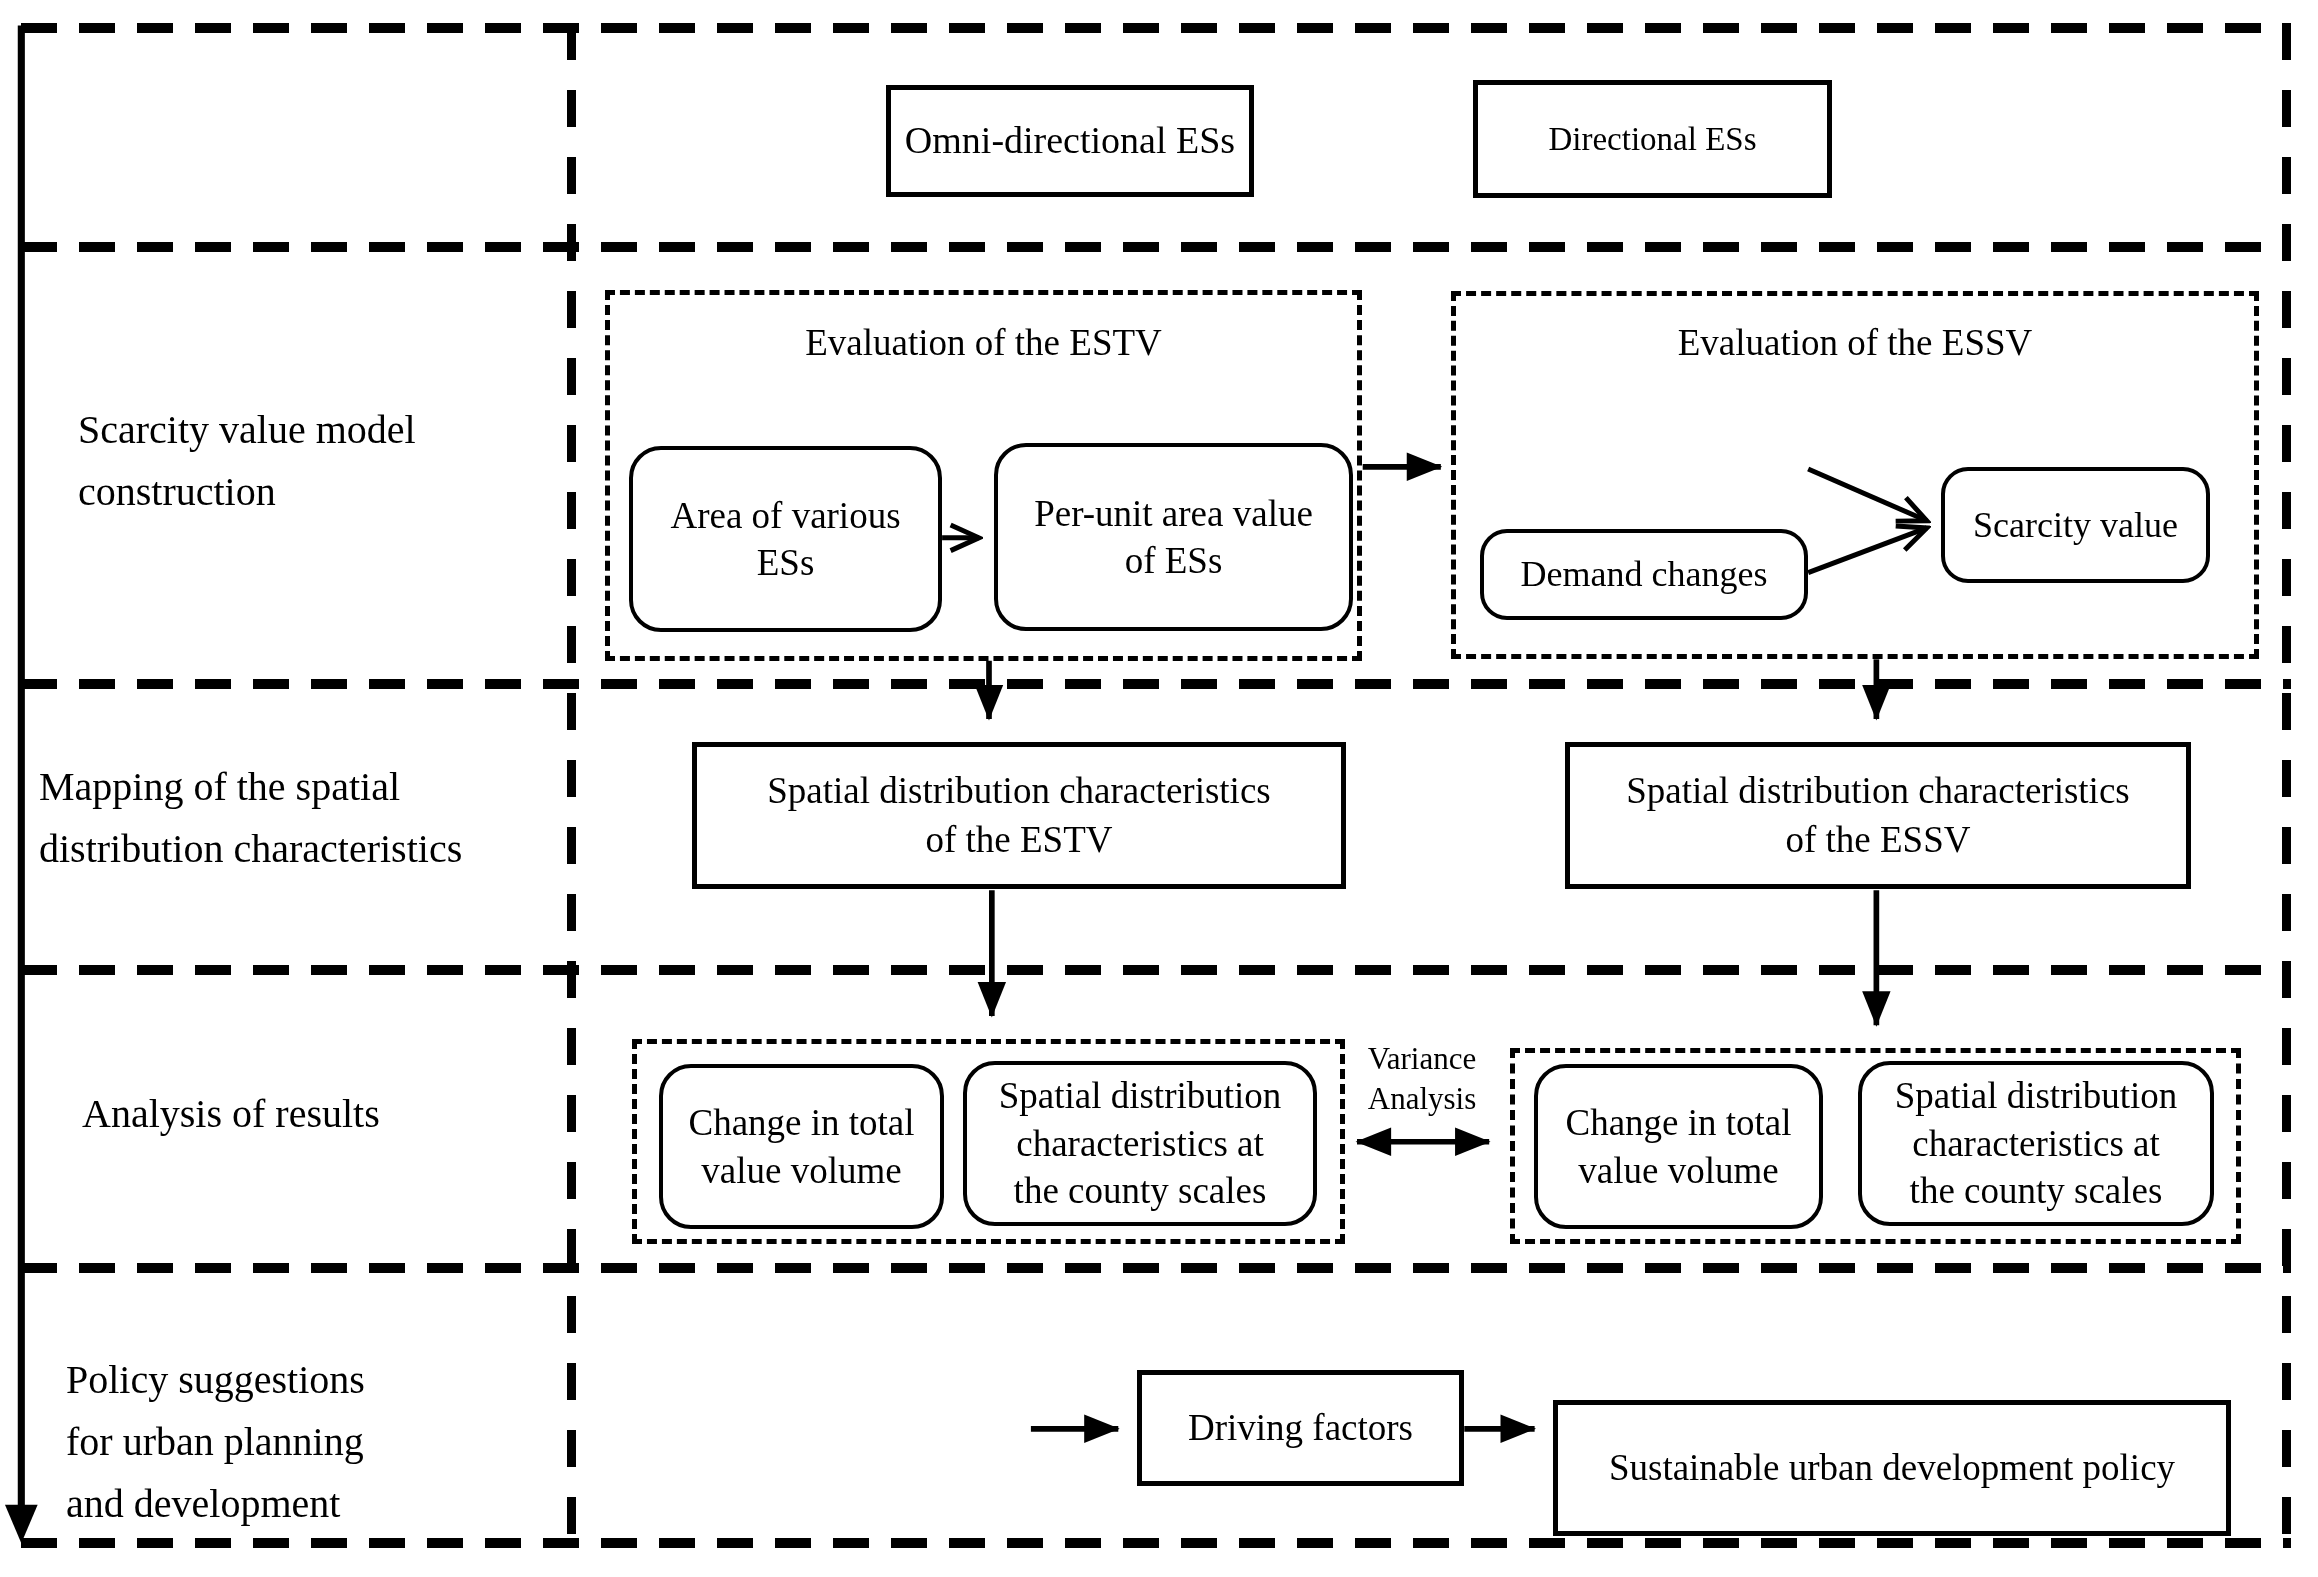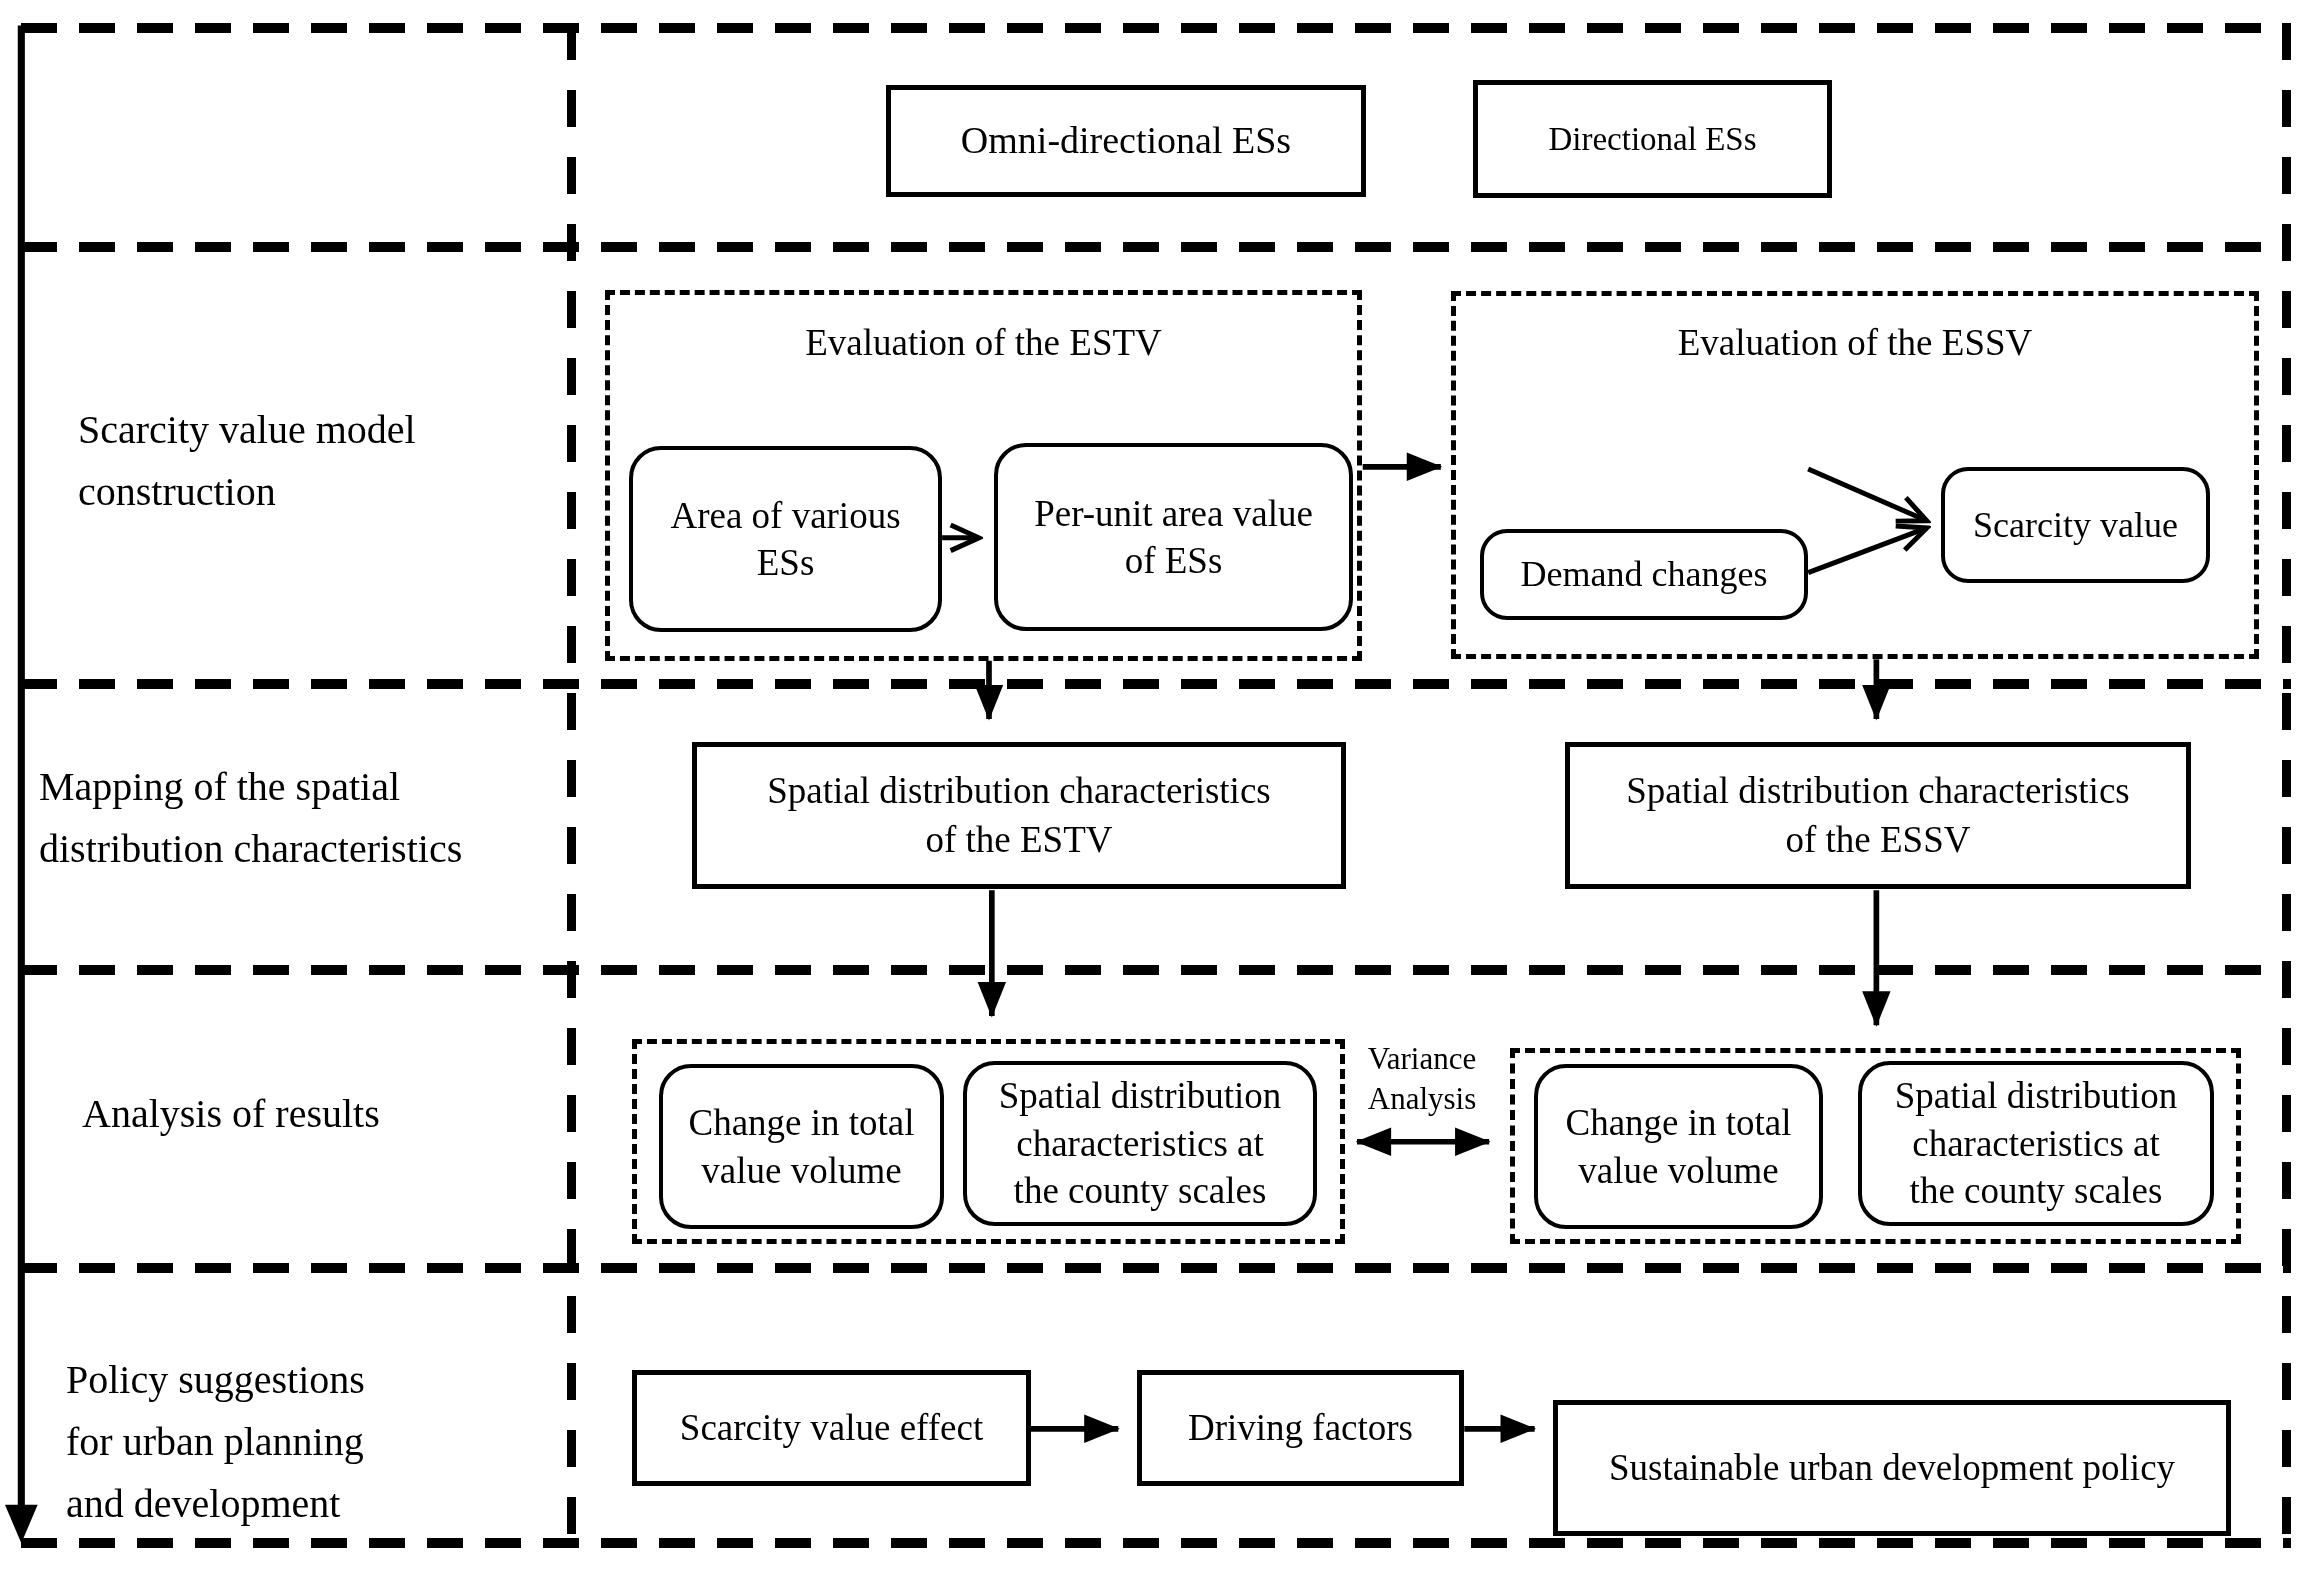--- a/index.html
+++ b/index.html
@@ -50,21 +50,21 @@
 
   <div class="row-label txt" style="top:242px;height:438px;padding-left:46px">Scarcity value model
 construction</div>
   <div class="row-label txt" style="top:675px;height:286px;padding-left:7px">Mapping of the spatial
 distribution characteristics</div>
   <div class="row-label txt" style="top:965px;height:298px;padding-left:50px">Analysis of results</div>
   <div class="row-label txt" style="top:1304px;height:275px;padding-left:34px">Policy suggestions
 for urban planning
 and development</div>
 
-  <div class="sbox txt" style="left:886px;top:85px;width:480px;height:112px;font-size:38px">Omni-directional ESs</div>
+  <div class="sbox txt" style="left:886px;top:85px;width:368px;height:112px;font-size:38px">Omni-directional ESs</div>
   <div class="sbox txt" style="left:1473px;top:80px;width:359px;height:118px;font-size:33px">Directional ESs</div>
 
   <div class="gbox" style="left:605px;top:290px;width:757px;height:371px"></div>
   <div class="group-title txt" style="left:605px;top:321px;width:757px">Evaluation of the ESTV</div>
   <div class="rbox txt" style="left:629px;top:446px;width:313px;height:186px">Area of various
 ESs</div>
   <div class="rbox txt" style="left:994px;top:443px;width:359px;height:188px">Per-unit area value
 of ESs</div>
 
   <div class="gbox" style="left:1451px;top:291px;width:808px;height:368px"></div>
@@ -87,21 +87,20 @@
   <div class="variance txt" style="left:1334px;top:1039px;width:176px">Variance
 Analysis</div>
 
   <div class="gbox" style="left:1510px;top:1048px;width:731px;height:196px;border-width:5.7px"></div>
   <div class="rbox txt" style="left:1534px;top:1064px;width:289px;height:165px">Change in total
 value volume</div>
   <div class="rbox txt" style="left:1858px;top:1061px;width:356px;height:165px">Spatial distribution
 characteristics at
 the county scales</div>
 
-  <div class="sbox txt" style="left:632px;top:1370px;width:399px;height:116px">Scarcity value effect</div>
   <div class="sbox txt" style="left:1137px;top:1370px;width:327px;height:116px">Driving factors</div>
   <div class="sbox txt" style="left:1553px;top:1400px;width:678px;height:136px">Sustainable urban development policy</div>
 
   <svg class="arrow-layer" width="2319" height="1578" viewBox="0 0 3264 2221">
     <defs>
       <marker id="mSolid" markerUnits="userSpaceOnUse" markerWidth="54" markerHeight="44" refX="50" refY="22" orient="auto-start-reverse">
         <path d="M2,2 L52,22 L2,42 Z" fill="#000"></path>
       </marker>
       <marker id="mOpen" markerUnits="userSpaceOnUse" markerWidth="50" markerHeight="46" refX="44" refY="23" orient="auto">
         <path d="M4,5 L44,23 L4,41" fill="none" stroke="#000" stroke-width="7"></path>

